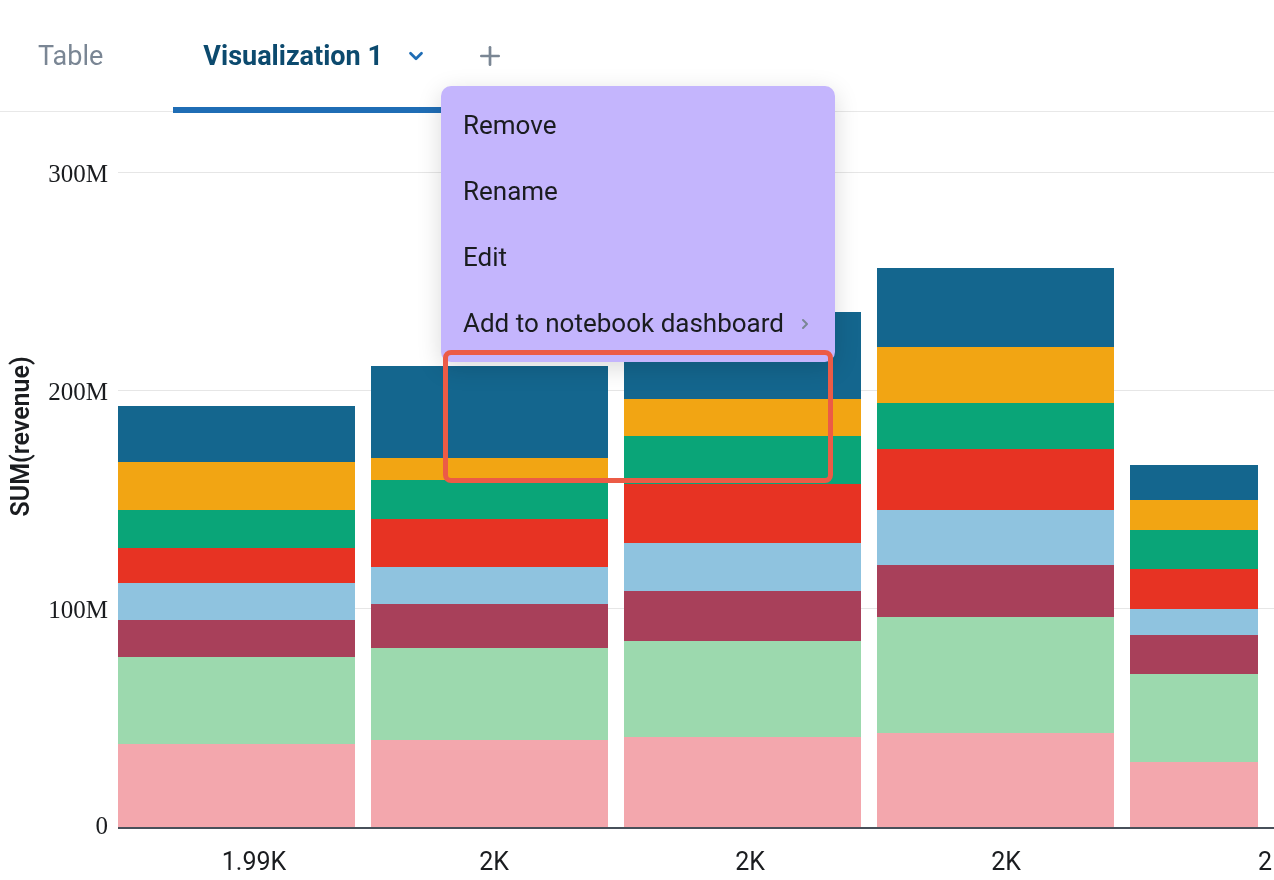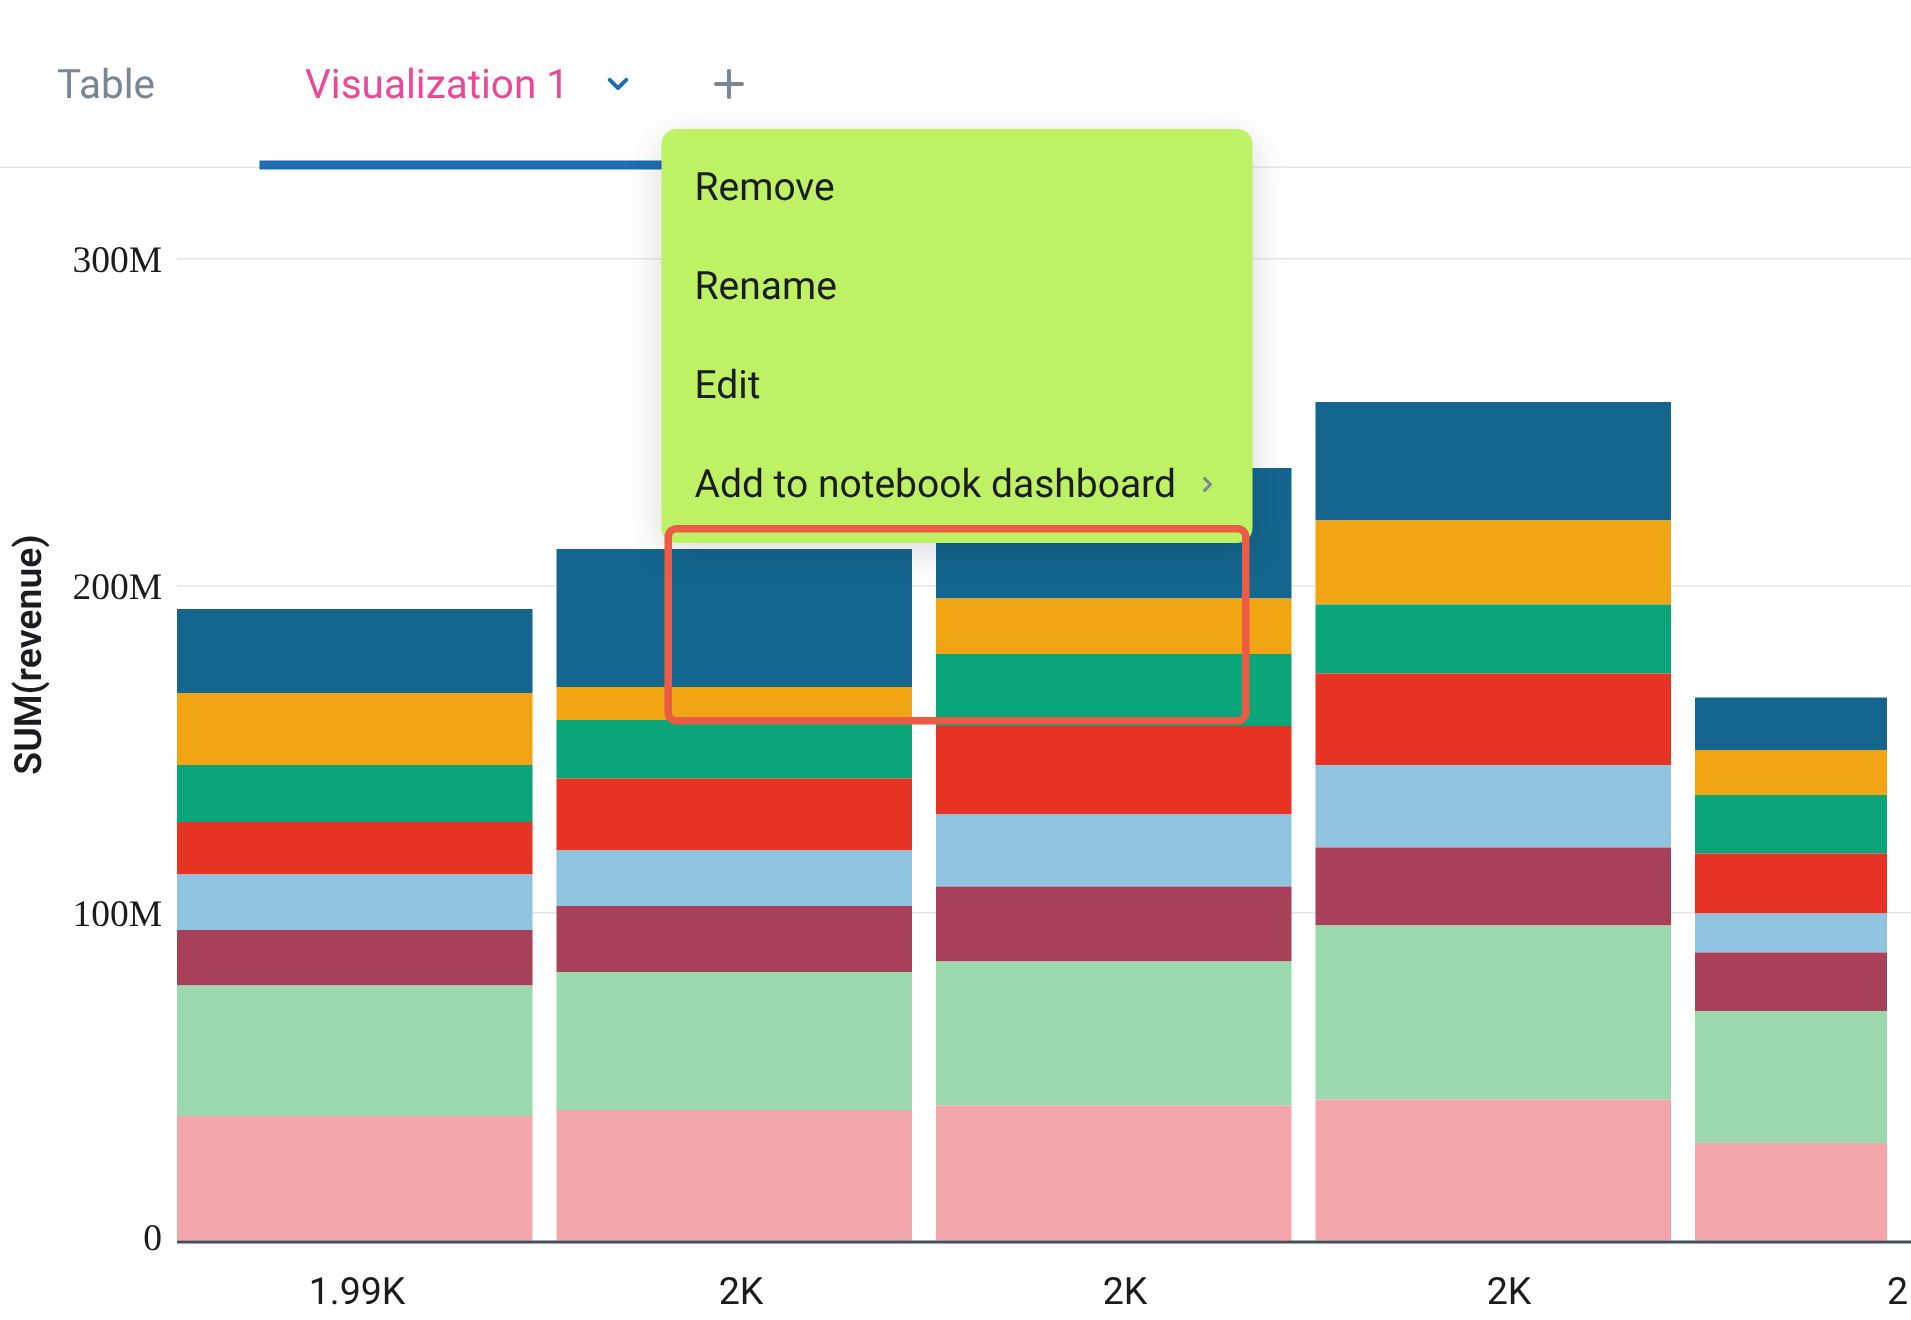--- a/index.html
+++ b/index.html
@@ -23,22 +23,22 @@
     .tab {
       font-size: 27px;
       color: #7a8694;
       margin-right: 100px;
       cursor: pointer;
       height: 112px;
       display: flex;
       align-items: center;
     }
     .tab.active {
-      color: #ec4899;
-      font-weight: 400;
+      color: #0c4a6e;
+      font-weight: 700;
       position: relative;
     }
     .tab.active::after {
       content: '';
       position: absolute;
       bottom: -1px;
       left: -30px;
       right: -50px;
       height: 6px;
       background: #1f6db5;
@@ -50,21 +50,21 @@
     }
     .tab-plus {
       margin-left: 50px;
       cursor: pointer;
       display: inline-flex;
     }
     .dropdown {
       position: absolute;
       left: 441px;
       top: 86px;
-      background: #bef264;
+      background: #c4b5fd;
       border-radius: 10px;
       box-shadow: 0 6px 24px rgba(0,0,0,0.15);
       width: 394px;
       z-index: 10;
       padding: 6px 0;
     }
     .dropdown-item {
       font-size: 26px;
       color: #1a1c1f;
       padding: 18px 22px;
@@ -245,19 +245,19 @@
           <div class="seg" style="height: 26.2px; background: rgb(143, 195, 223);"></div>
           <div class="seg" style="height: 39.3px; background: rgb(231, 51, 35);"></div>
           <div class="seg" style="height: 39.3px; background: rgb(10, 165, 120);"></div>
           <div class="seg" style="height: 30.5667px; background: rgb(242, 165, 19);"></div>
           <div class="seg" style="height: 34.9333px; background: rgb(20, 102, 142);"></div>
         </div>
       </div>
   </div>
   <div class="baseline"></div>
   <div class="x-ticks">
-    <div class="x-tick" style="left:0px">1.99K</div>
+    <div class="x-tick" style="left:16px">1.99K</div>
     <div class="x-tick" style="left:256px">2K</div>
     <div class="x-tick" style="left:512px">2K</div>
     <div class="x-tick" style="left:768px">2K</div>
     <div class="x-tick" style="left:1024px;width:130px;text-align:right">2</div>
   </div>
 </div>
 
 </body></html>

